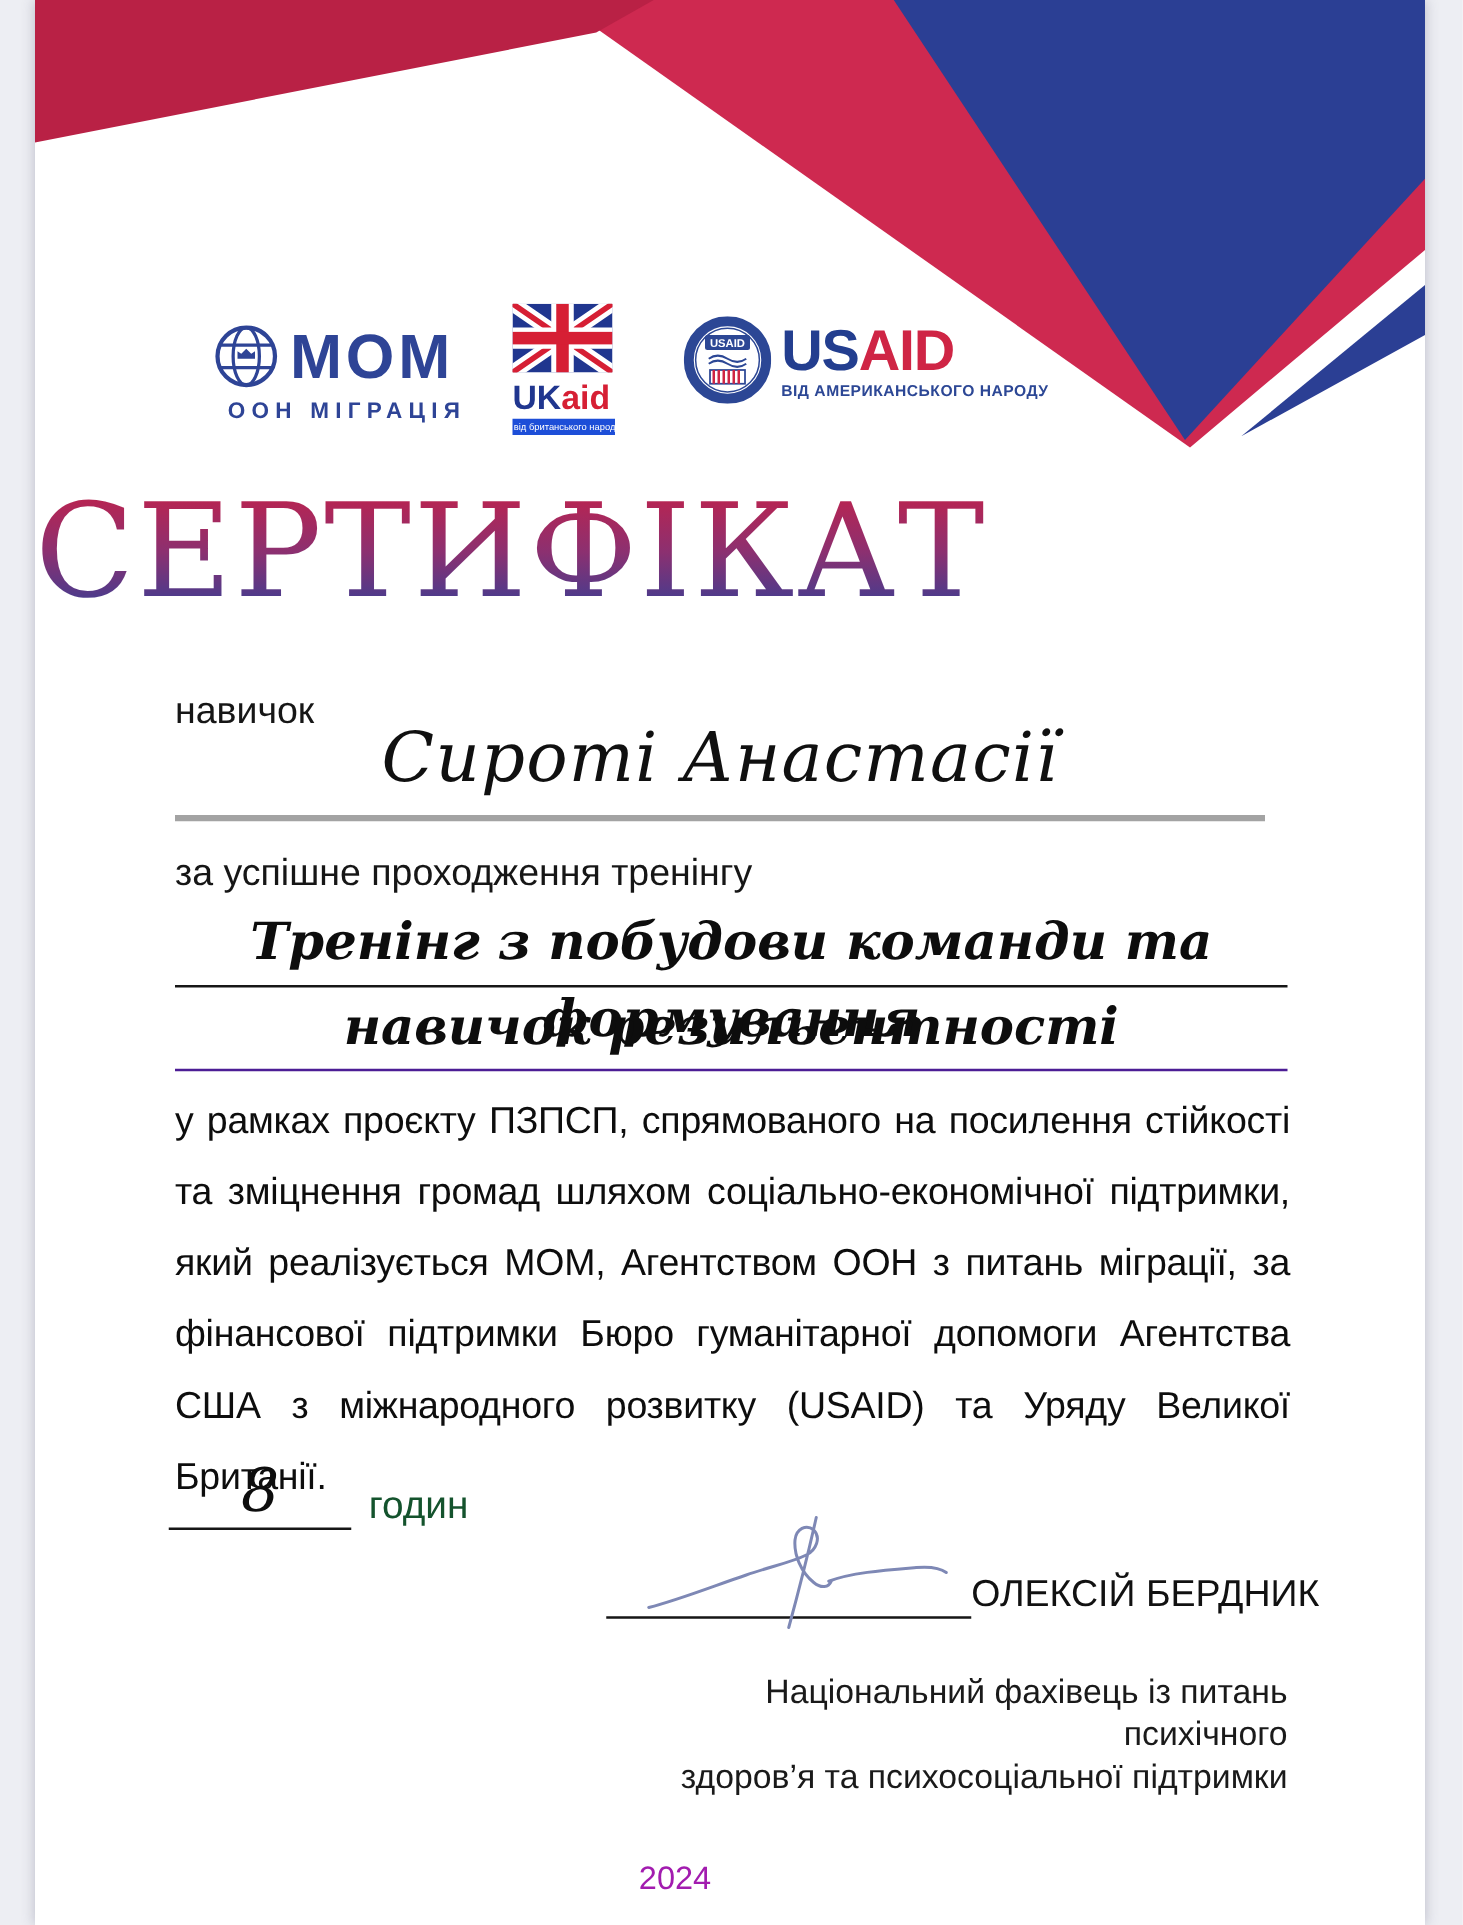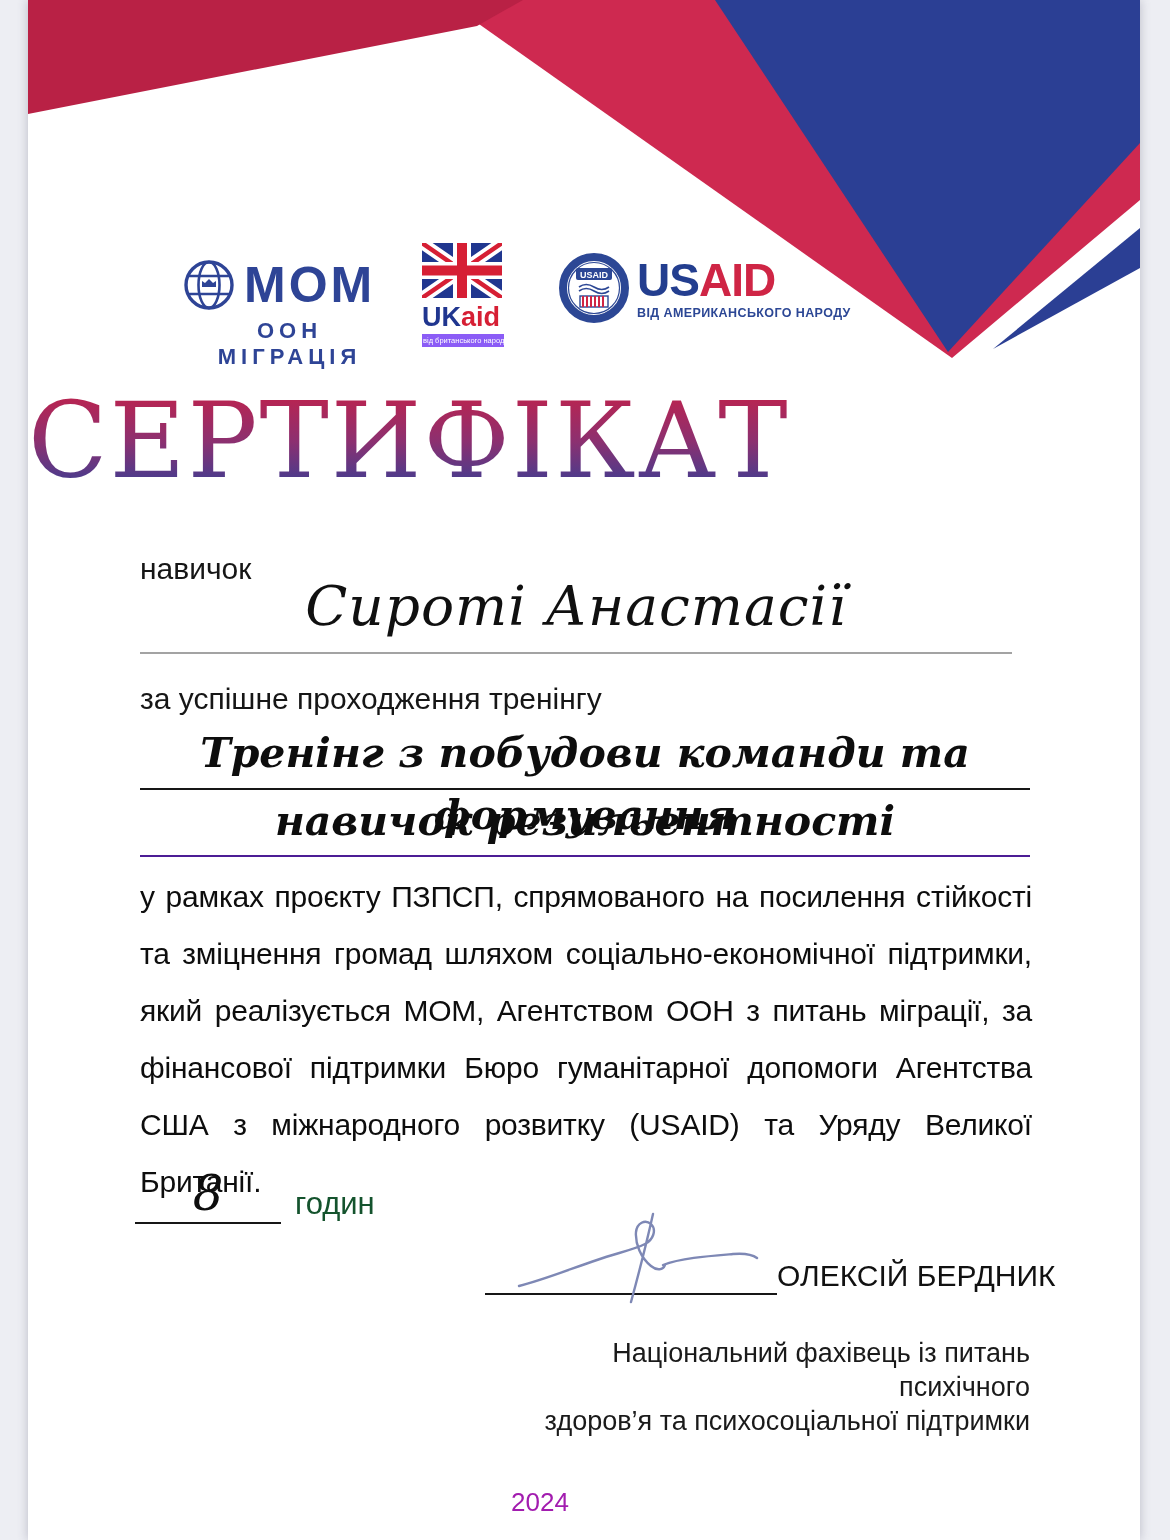--- a/index.html
+++ b/index.html
@@ -5,42 +5,42 @@
   html,body{margin:0;padding:0;width:1170px;height:1540px;overflow:hidden;
     background:#edeef3;font-family:"Liberation Sans",sans-serif;}
   .page{position:absolute;left:28px;top:0;width:1112px;height:1540px;background:#ffffff;
     box-shadow:0 0 10px rgba(70,70,100,.30);}
   
   .decor{position:absolute;left:0;top:0;width:1112px;height:380px;}
   .poly-red-bright{fill:#ce2950;}
   .poly-red-dark{fill:#b92145;}
   .poly-blue{fill:#2b3f94;}
   
-  .logos{position:absolute;left:16px;top:0;width:896px;height:360px;}
+  .logos{position:absolute;left:4px;top:0;width:896px;height:360px;}
   .logo-iom{position:absolute;left:138px;top:258px;width:215px;color:#2e4496;}
   .iom-row{display:flex;align-items:center;gap:8px;}
   .iom-word{font-size:50px;font-weight:600;letter-spacing:3px;line-height:1;}
-  .iom-sub{font-size:22px;font-weight:600;letter-spacing:5px;margin-top:6px;text-align:center;}
+  .iom-sub{font-size:18px;font-weight:600;letter-spacing:5px;margin-top:6px;text-align:center;}
   .logo-ukaid{position:absolute;left:378px;top:243px;width:82px;}
   .ukaid-word{font-size:27px;font-weight:700;line-height:1;margin-top:2px;letter-spacing:0px;}
   .ukaid-uk{color:#20368f;} .ukaid-aid{color:#d61f34;}
-  .ukaid-ribbon{background:#8b5cf6;color:#fff;font-size:7.5px;padding:2px 1px;margin-top:3px;
+  .ukaid-ribbon{background:#1d4ed8;color:#fff;font-size:7.5px;padding:2px 1px;margin-top:3px;
     white-space:nowrap;}
   .logo-usaid{position:absolute;left:515px;top:253px;display:flex;align-items:center;gap:8px;}
   .usaid-word{font-size:46px;font-weight:700;line-height:1;letter-spacing:-1px;}
   .usaid-us{color:#233e8f;} .usaid-aid{color:#cf2545;}
   .usaid-sub{font-size:12.5px;font-weight:700;color:#2c4795;letter-spacing:.4px;margin-top:3px;}
   
   .cert-title{position:absolute;left:0;top:378px;width:880px;text-align:left;
     font-family:"DejaVu Serif",serif;font-size:104px;font-weight:500;letter-spacing:2px;line-height:1.22;
     background:linear-gradient(180deg,#c42149 6%,#8c3070 50%,#2e4099 94%);
     -webkit-background-clip:text;background-clip:text;color:transparent;}
   .issued{position:absolute;left:112px;top:552px;font-size:30px;color:#161616;}
   .name-line{position:absolute;left:112px;top:560px;width:872px;height:92px;
-    border-bottom:2px solid #a3a3a3;text-align:center;}
+    border-bottom:5px solid #a3a3a3;text-align:center;}
   .recipient{font-family:"DejaVu Serif",serif;font-style:italic;font-size:55px;color:#101010;
     line-height:92px;letter-spacing:1px;}
   .completion{position:absolute;left:112px;top:682px;font-size:30px;color:#161616;}
   .course-l1{position:absolute;left:112px;top:722px;width:890px;height:66px;
     border-bottom:2px solid #161616;text-align:center;}
   .course-l2{position:absolute;left:112px;top:790px;width:890px;height:65px;
     border-bottom:2px solid #4c1d95;text-align:center;}
   .course-text{font-family:"DejaVu Serif",serif;font-style:italic;font-weight:600;
     font-size:41px;color:#0d0d0d;line-height:62px;}
   .description{position:absolute;left:112px;top:868px;width:892px;font-size:30px;color:#0d0d0d;

